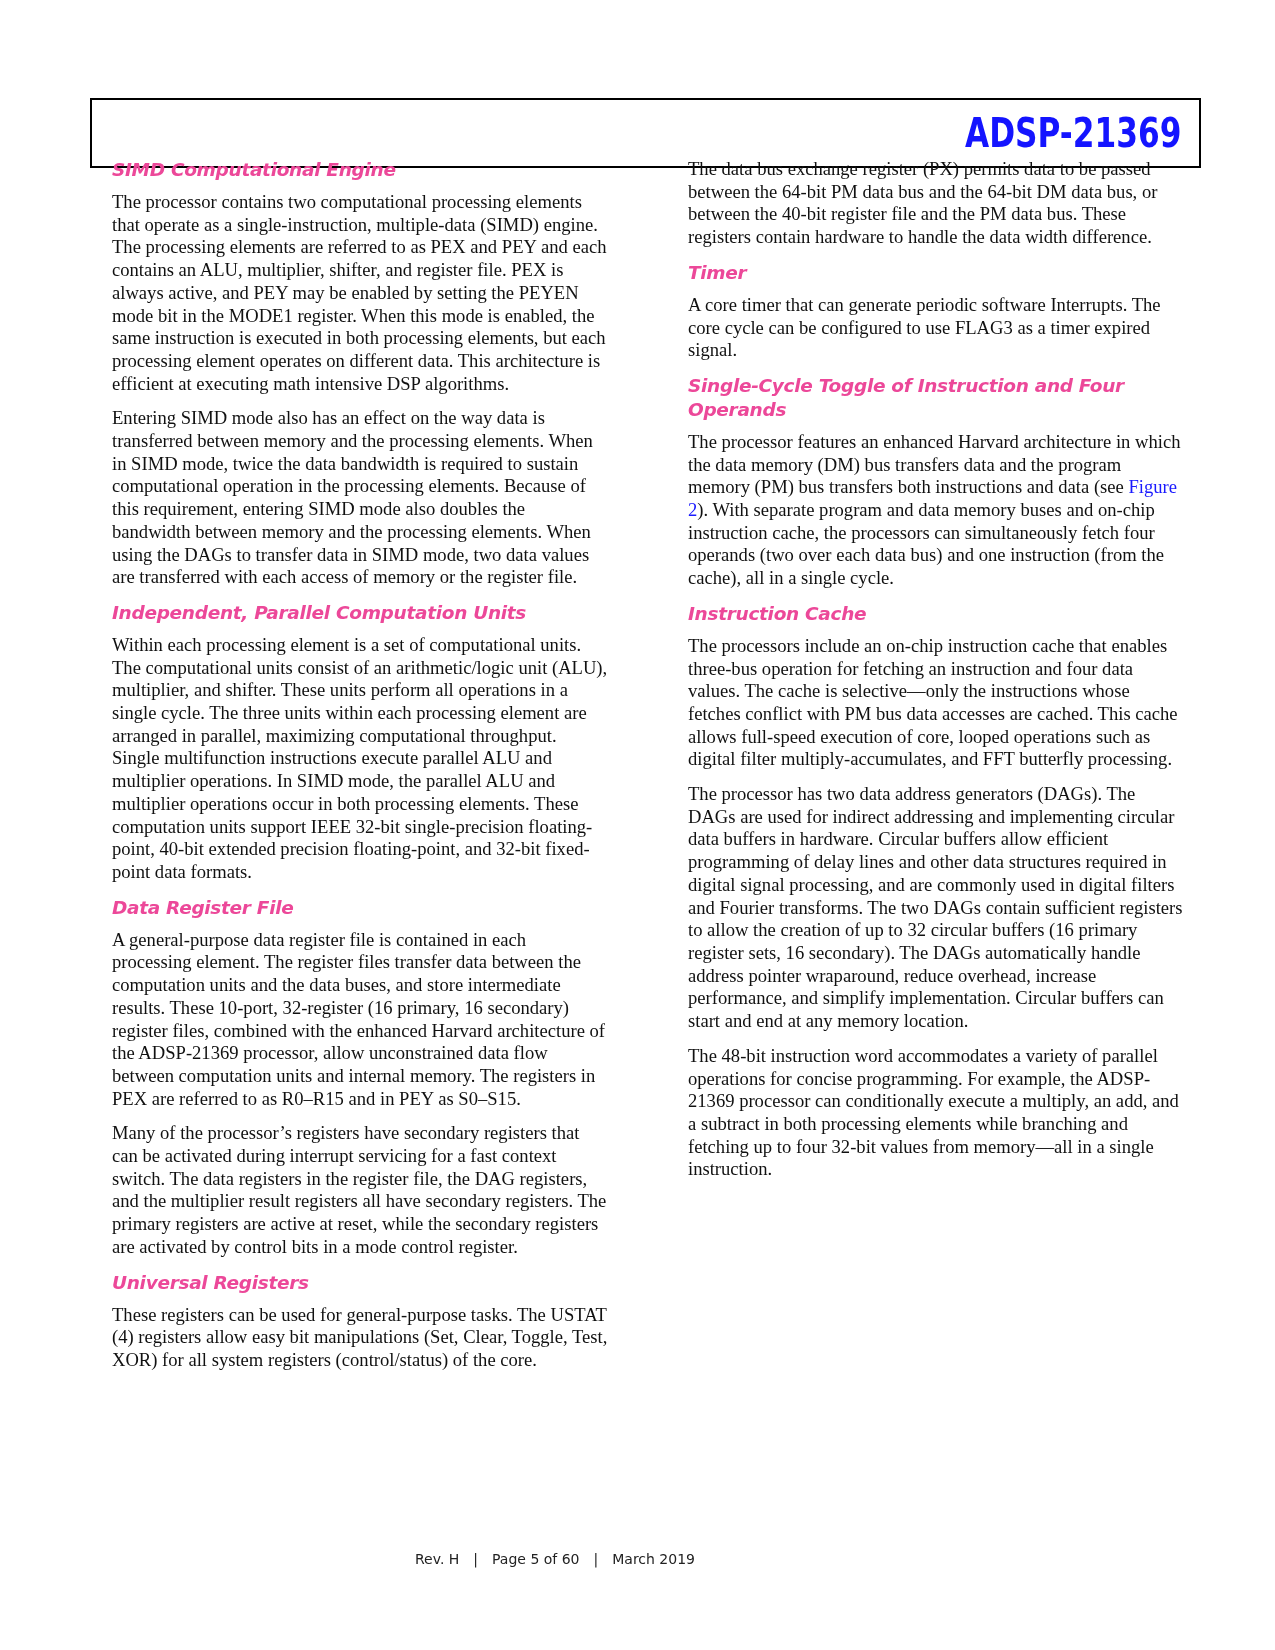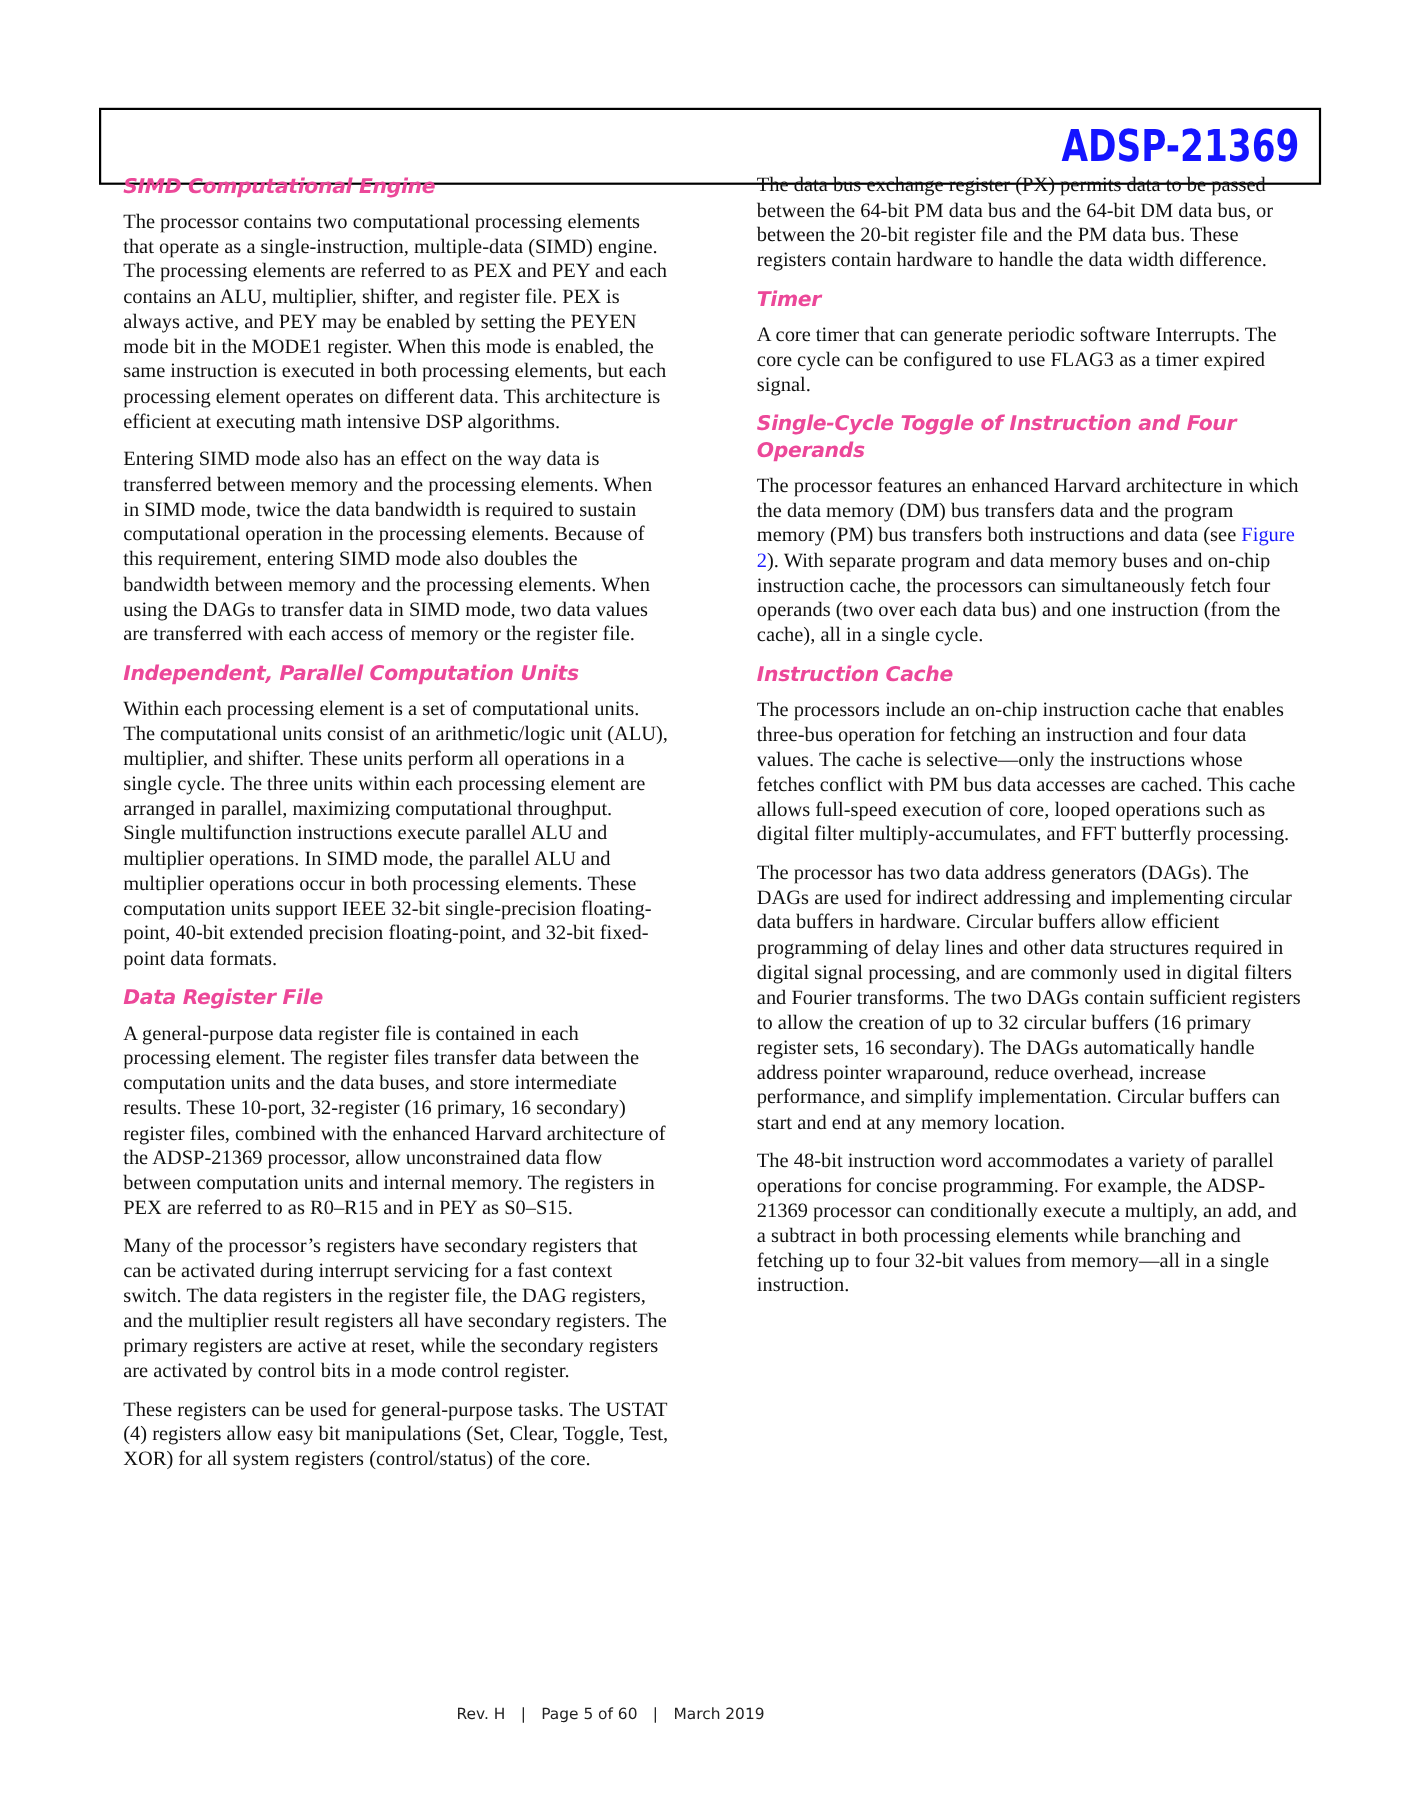--- a/index.html
+++ b/index.html
@@ -53,26 +53,27 @@
     <p>Within each processing element is a set of computational units. The computational units consist of an arithmetic/logic unit (ALU), multiplier, and shifter. These units perform all operations in a single cycle. The three units within each processing element are arranged in parallel, maximizing computational throughput. Single multifunction instructions execute parallel ALU and multiplier operations. In SIMD mode, the parallel ALU and multiplier operations occur in both processing elements. These computation units support IEEE 32-bit single-precision floating-point, 40-bit extended precision floating-point, and 32-bit fixed-point data formats.</p>
   </div>
   <div class="sec">
     <h2>Data Register File</h2>
     <p>A general-purpose data register file is contained in each processing element. The register files transfer data between the computation units and the data buses, and store intermediate results. These 10-port, 32-register (16 primary, 16 secondary) register files, combined with the enhanced Harvard architecture of the ADSP-21369 processor, allow unconstrained data flow between computation units and internal memory. The registers in PEX are referred to as R0–R15 and in PEY as S0–S15.</p>
   </div>
   <div class="sec">
     <p>Many of the processor’s registers have secondary registers that can be activated during interrupt servicing for a fast context switch. The data registers in the register file, the DAG registers, and the multiplier result registers all have secondary registers. The primary registers are active at reset, while the secondary registers are activated by control bits in a mode control register.</p>
   </div>
   <div class="sec">
+    <h2>Universal Registers</h2>
     <p>These registers can be used for general-purpose tasks. The USTAT (4) registers allow easy bit manipulations (Set, Clear, Toggle, Test, XOR) for all system registers (control/status) of the core.</p>
   </div>
 </div>
 
 <div class="col col-right">
-  <p>The data bus exchange register (PX) permits data to be passed between the 64-bit PM data bus and the 64-bit DM data bus, or between the 20-bit register file and the PM data bus. These registers contain hardware to handle the data width difference.</p>
+  <p>The data bus exchange register (PX) permits data to be passed between the 64-bit PM data bus and the 64-bit DM data bus, or between the 40-bit register file and the PM data bus. These registers contain hardware to handle the data width difference.</p>
   <div class="sec">
     <h2>Timer</h2>
     <p>A core timer that can generate periodic software Interrupts. The core cycle can be configured to use FLAG3 as a timer expired signal.</p>
   </div>
   <div class="sec">
     <h2>Single-Cycle Toggle of Instruction and Four Operands</h2>
     <p><span>The processor features an enhanced Harvard architecture in which the data memory (DM) bus transfers data and the program memory (PM) bus transfers both instructions and data (see </span><span class="link">Figure 2</span><span>). With separate program and data memory buses and on-chip instruction cache, the processors can simultaneously fetch four operands (two over each data bus) and one instruction (from the cache), all in a single cycle.</span></p>
   </div>
   <div class="sec">
     <h2>Instruction Cache</h2>

